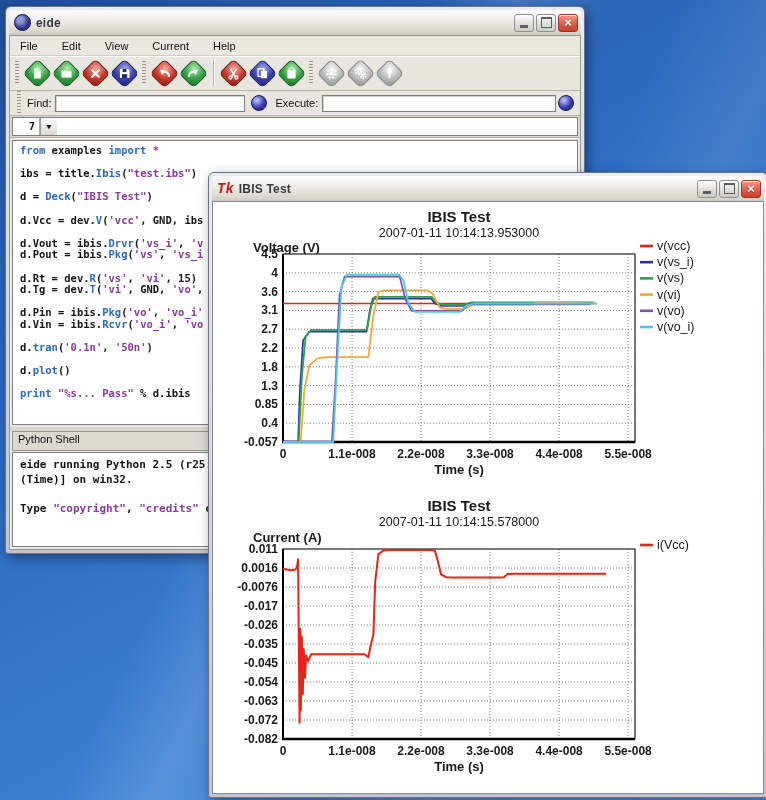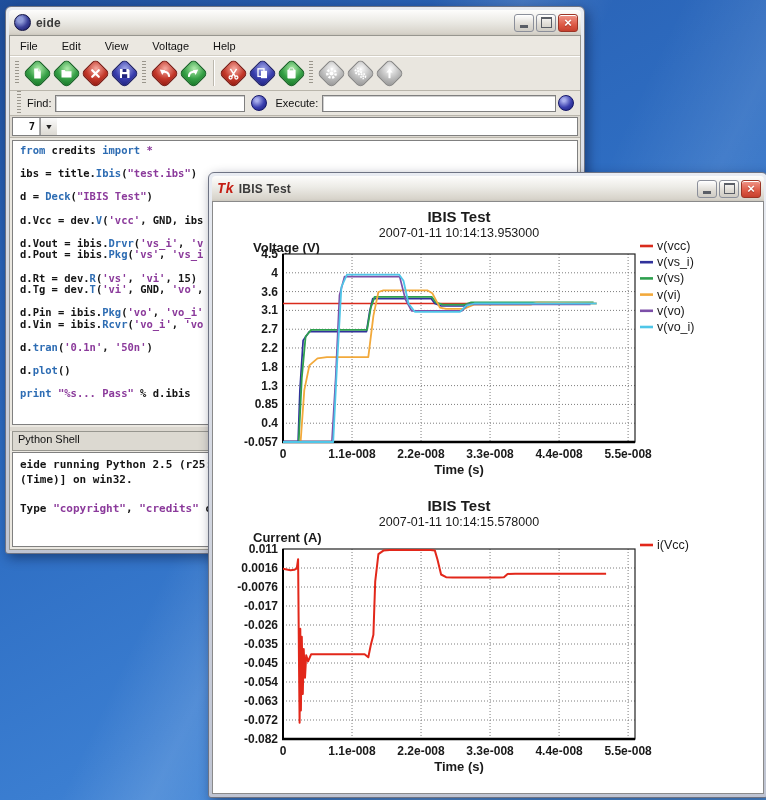--- a/index.html
+++ b/index.html
@@ -94,21 +94,21 @@
         <span class="wbtn close">
             <span class="glyph-close">×</span>
           </span>
       </span>
     </div>
     <div class="client">
       <div class="menubar" id="eide-menubar">
           <span class="menu-item">File</span>
           <span class="menu-item">Edit</span>
           <span class="menu-item">View</span>
-          <span class="menu-item">Voltage</span>
+          <span class="menu-item">Current</span>
           <span class="menu-item">Help</span>
         </div>
       <div class="toolbar" id="eide-toolbar">
           <span class="gripper"></span>
           <span class="tbtn">
             <span class="diamond green"></span>
             <svg viewBox="0 0 13 13">
               <path d="M3.2 1.5h4.2l2.4 2.4v7.6H3.2z" fill="#fff"></path>
               <path d="M7.4 1.5v2.4h2.4" fill="none" stroke="#bfe2bf"></path>
             </svg>
@@ -207,21 +207,21 @@
       </div>
       <div class="combobar">
         <div class="combo">
           <span class="idx">7</span>
           <span class="drop">
               <span style="transform:scaleY(.8)">▼</span>
             </span>
         </div>
       </div>
       <div class="editor" id="code-editor">
-          <div class="cl"><span class="k">from </span><span class="p">credits </span><span class="k">import </span><span class="s">*</span></div>
+          <div class="cl"><span class="k">from </span><span class="p">examples </span><span class="k">import </span><span class="s">*</span></div>
           <div class="cl">&nbsp;</div>
           <div class="cl"><span class="p">ibs = title.</span><span class="k">Ibis</span><span class="p">(</span><span class="s">"test.ibs"</span><span class="p">)</span></div>
           <div class="cl">&nbsp;</div>
           <div class="cl"><span class="p">d = </span><span class="k">Deck</span><span class="p">(</span><span class="s">"IBIS Test"</span><span class="p">)</span></div>
           <div class="cl">&nbsp;</div>
           <div class="cl"><span class="p">d.Vcc = dev.</span><span class="k">V</span><span class="p">(</span><span class="s">'vcc'</span><span class="p">, GND, ibs</span></div>
           <div class="cl">&nbsp;</div>
           <div class="cl"><span class="p">d.Vout = ibis.</span><span class="k">Drvr</span><span class="p">(</span><span class="s">'vs_i'</span><span class="p">, </span><span class="s">'v</span></div>
           <div class="cl"><span class="p">d.Pout = ibis.</span><span class="k">Pkg</span><span class="p">(</span><span class="s">'vs'</span><span class="p">, </span><span class="s">'vs_i</span></div>
           <div class="cl">&nbsp;</div>

